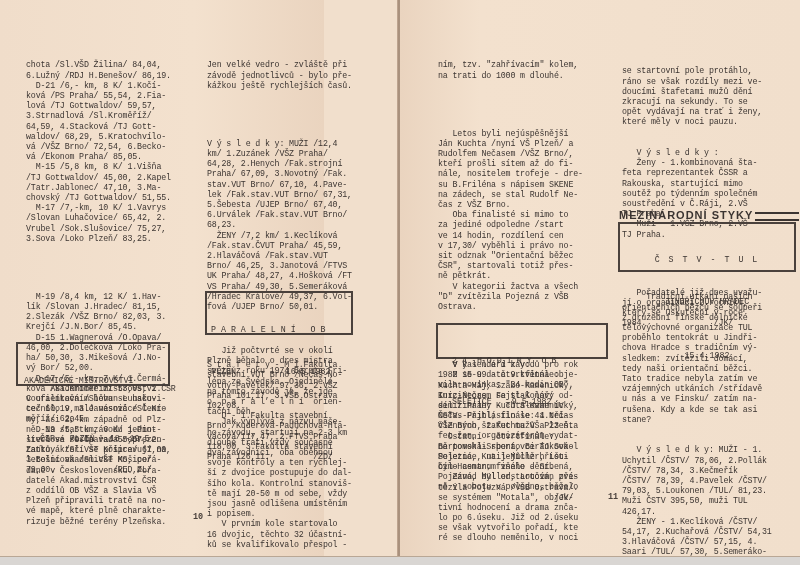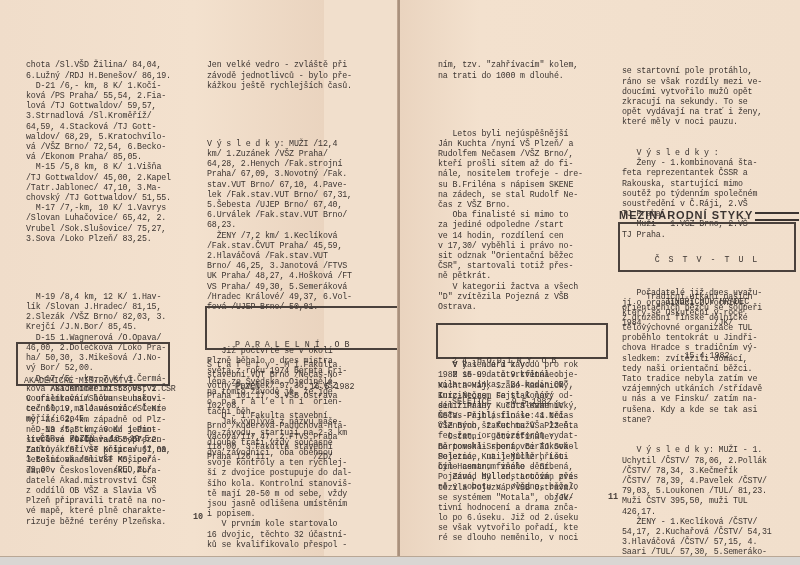--- a/index.html
+++ b/index.html
@@ -40,21 +40,21 @@
     <div class="col" style="left:26px;top:384px;" id="p10c1c"><p>     Akademické mistrovství ČSR</p><p>v orientačním běhu se usku-</p><p>tečnilo v malé vesničce Čemí-</p><p>ny, asi 20 km západně od Plz-</p><p>ně. Na startu závodu jednot-</p><p>livců se sešla řada reprezen-</p><p>tantů, kteří se připravují na</p><p>letošní akademické MS, pořá-</p><p>dané v Československu. Pořa-</p><p>datelé Akad.mistrovství ČSR</p><p>z oddílů OB VŠZ a Slavia VŠ</p><p>Plzeň připravili tratě na no-</p><p>vé mapě, které plně charakte-</p><p>rizuje běžné terény Plzeňska.</p></div>
 
     <div class="col" style="left:207px;top:40px;">
       <div id="p10c2a"><p>Jen velké vedro - zvláště při</p><p>závodě jednotlivců - bylo pře-</p><p>kážkou ještě rychlejších časů.</p></div>
       <div class="gap"></div>
       <div id="p10c2b"><p>V ý s l e d k y: MUŽI /12,4</p><p>km/ 1.Zuzánek /VŠZ Praha/</p><p>64,28, 2.Henych /Fak.strojní</p><p>Praha/ 67,09, 3.Novotný /Fak.</p><p>stav.VUT Brno/ 67,10, 4.Pave-</p><p>lek /Fak.stav.VUT Brno/ 67,31,</p><p>5.Šebesta /UJEP Brno/ 67,40,</p><p>6.Urválek /Fak.stav.VUT Brno/</p><p>68,23.</p><p>  ŽENY /7,2 km/ 1.Keclíková</p><p>/Fak.stav.ČVUT Praha/ 45,59,</p><p>2.Hlaváčová /Fak.stav.VUT</p><p>Brno/ 46,25, 3.Janotová /FTVS</p><p>UK Praha/ 48,27, 4.Hošková /FT</p><p>VS Praha/ 49,30, 5.Semeráková</p><p>/Hradec Králové/ 49,37, 6.Vol-</p><p>fová /UJEP Brno/ 50,01.</p></div>
       <div class="gap"></div>
       <div id="p10c2c"><p>Š t a f e t y - M 1.Fakulta</p><p>stavební VUT Brno /Nečas-No-</p><p>votný-Pavelek/ 97,36, 2.VŠZ</p><p>Praha 101,17, 3.VŠB Ostrava</p><p>102,08.</p><p>   D - 1.Fakulta stavební</p><p>Brno /Kuderová-Paduchová-Hla-</p><p>váčová/117,47, 2.FTVS Praha</p><p>118,00, 3.Fakulta stavební</p><p>Praha 126,11.         /ZD/</p></div>
     </div>
 
-    <div class="box" style="left:205px;top:306px;width:136px;height:36px;padding:2px 28px;">
+    <div class="box" style="left:205px;top:291px;width:136px;height:36px;padding:2px 4px;">
       <p style="margin:0">P A R A L E L N Í   O B</p>
       <p style="margin:0">PLZEŇ          16.5.1982</p>
     </div>
 
     <div class="col" style="left:207px;top:346px;" id="p10c2d"><p>   Již počtvrté se v okolí</p><p>Plzně běhalo o dres mistra</p><p>světa z roku 1974 Bernta Fri-</p><p>léna ze Švédska. Ojedinělé</p><p>na tomto závodě je, že jde</p><p>o  p a r a l e l n í  orien-</p><p>tační běh.</p><p>   Jak vyplývá z názvu naše-</p><p>ho závodu, startují na 2-3 km</p><p>dlouhé trati vždy současně</p><p>dva závodníci, oba oběhnou</p><p>svoje kontroly a ten rychlej-</p><p>ší z dvojice postupuje do dal-</p><p>šího kola. Kontrolní stanoviš-</p><p>tě mají 20-50 m od sebe, vždy</p><p>jsou jasně odlišena umístěním</p><p>i popisem.</p><p>   V prvním kole startovalo</p><p>16 dvojic, těchto 32 účastní-</p><p>ků se kvalifikovalo přespol -</p></div>
 
     <div class="pagenum" style="left:193px;top:512px;">10</div>
   </div>
 
   <div class="gutter"></div>
@@ -70,21 +70,21 @@
     </div>
 
     <div class="box" style="left:36px;top:323px;width:140px;height:30px;padding:1px 14px;">
       <p style="margin:0;line-height:13px">2 4  H O D I N Y  O B</p>
       <p style="margin:0;line-height:13px">SELETICE    9.5.1982</p>
     </div>
 
     <div class="col" style="left:38px;top:360px;" id="p11c1d"><p>   V kalendáři závodů pro rok</p><p>1982 se u data 9.května obje-</p><p>vila novinka: "24 hodin OB".</p><p>Iniciátorem se stal nový od-</p><p>díl z Prahy - TJ Slovan ÚV</p><p>ČSTV. Přihlásilo se 44 tří-</p><p>členných štafet mužů a 23 šta</p><p>fet žen, organizátorům vydat-</p><p>ně pomohli sportovci TJ Sokol</p><p>Seletice, na jejichž hřišti</p><p>bylo centrum všeho dění.</p><p>   Závod byl odstartován přes</p><p>ně v sobotu v poledne, běželo</p><p>se systémem "Motala", objek-</p><p>tivní hodnocení a drama znča-</p><p>lo po 6.úseku. Již od 2.úseku</p><p>se však vytvořilo pořadí, kte</p><p>ré se dlouho neměnilo, v noci</p></div>
 
     <div class="col" style="left:222px;top:46px;">
-      <div id="p11c2a"><p>se startovní pole protáhlo,</p><p>ráno se však rozdíly mezi ve-</p><p>doucími vytvořilo mužů opět</p><p>zkracují na sekundy. To se</p><p>opět vydávají na trať i ženy,</p><p>které měly v noci pauzu.</p></div>
+      <div id="p11c2a"><p>se startovní pole protáhlo,</p><p>ráno se však rozdíly mezi ve-</p><p>doucími štafetami mužů dění</p><p>zkracují na sekundy. To se</p><p>opět vydávají na trať i ženy,</p><p>které měly v noci pauzu.</p></div>
       <div id="p11c2b"><p>   V ý s l e d k y :</p><p>   Ženy - 1.kombinovaná šta-</p><p>feta reprezentantek ČSSR a</p><p>Rakouska, startující mimo</p><p>soutěž po týdenním společném</p><p>soustředění v Č.Ráji, 2.VŠ</p><p>TJ Praha.</p><p>   Muži - 1.VŠZ Brno, 2.VŠ</p><p>TJ Praha.</p></div>
       <div class="gap"></div>
       <div id="p11c2c"><p>   Pořadatelé již dnes uvažu-</p><p>jí o organizaci 2.ročníku,</p><p>který se uskuteční v roce</p><p>1984.              /JK/</p></div>
     </div>
 
     <div class="sec-title" style="left:219px;top:209px;">
       <span>MEZINÁRODNÍ STYKY</span><span class="dbl"></span>
     </div>
 
     <div class="box" style="left:218px;top:222px;width:150px;height:44px;padding:1px 12px;text-align:center;">

